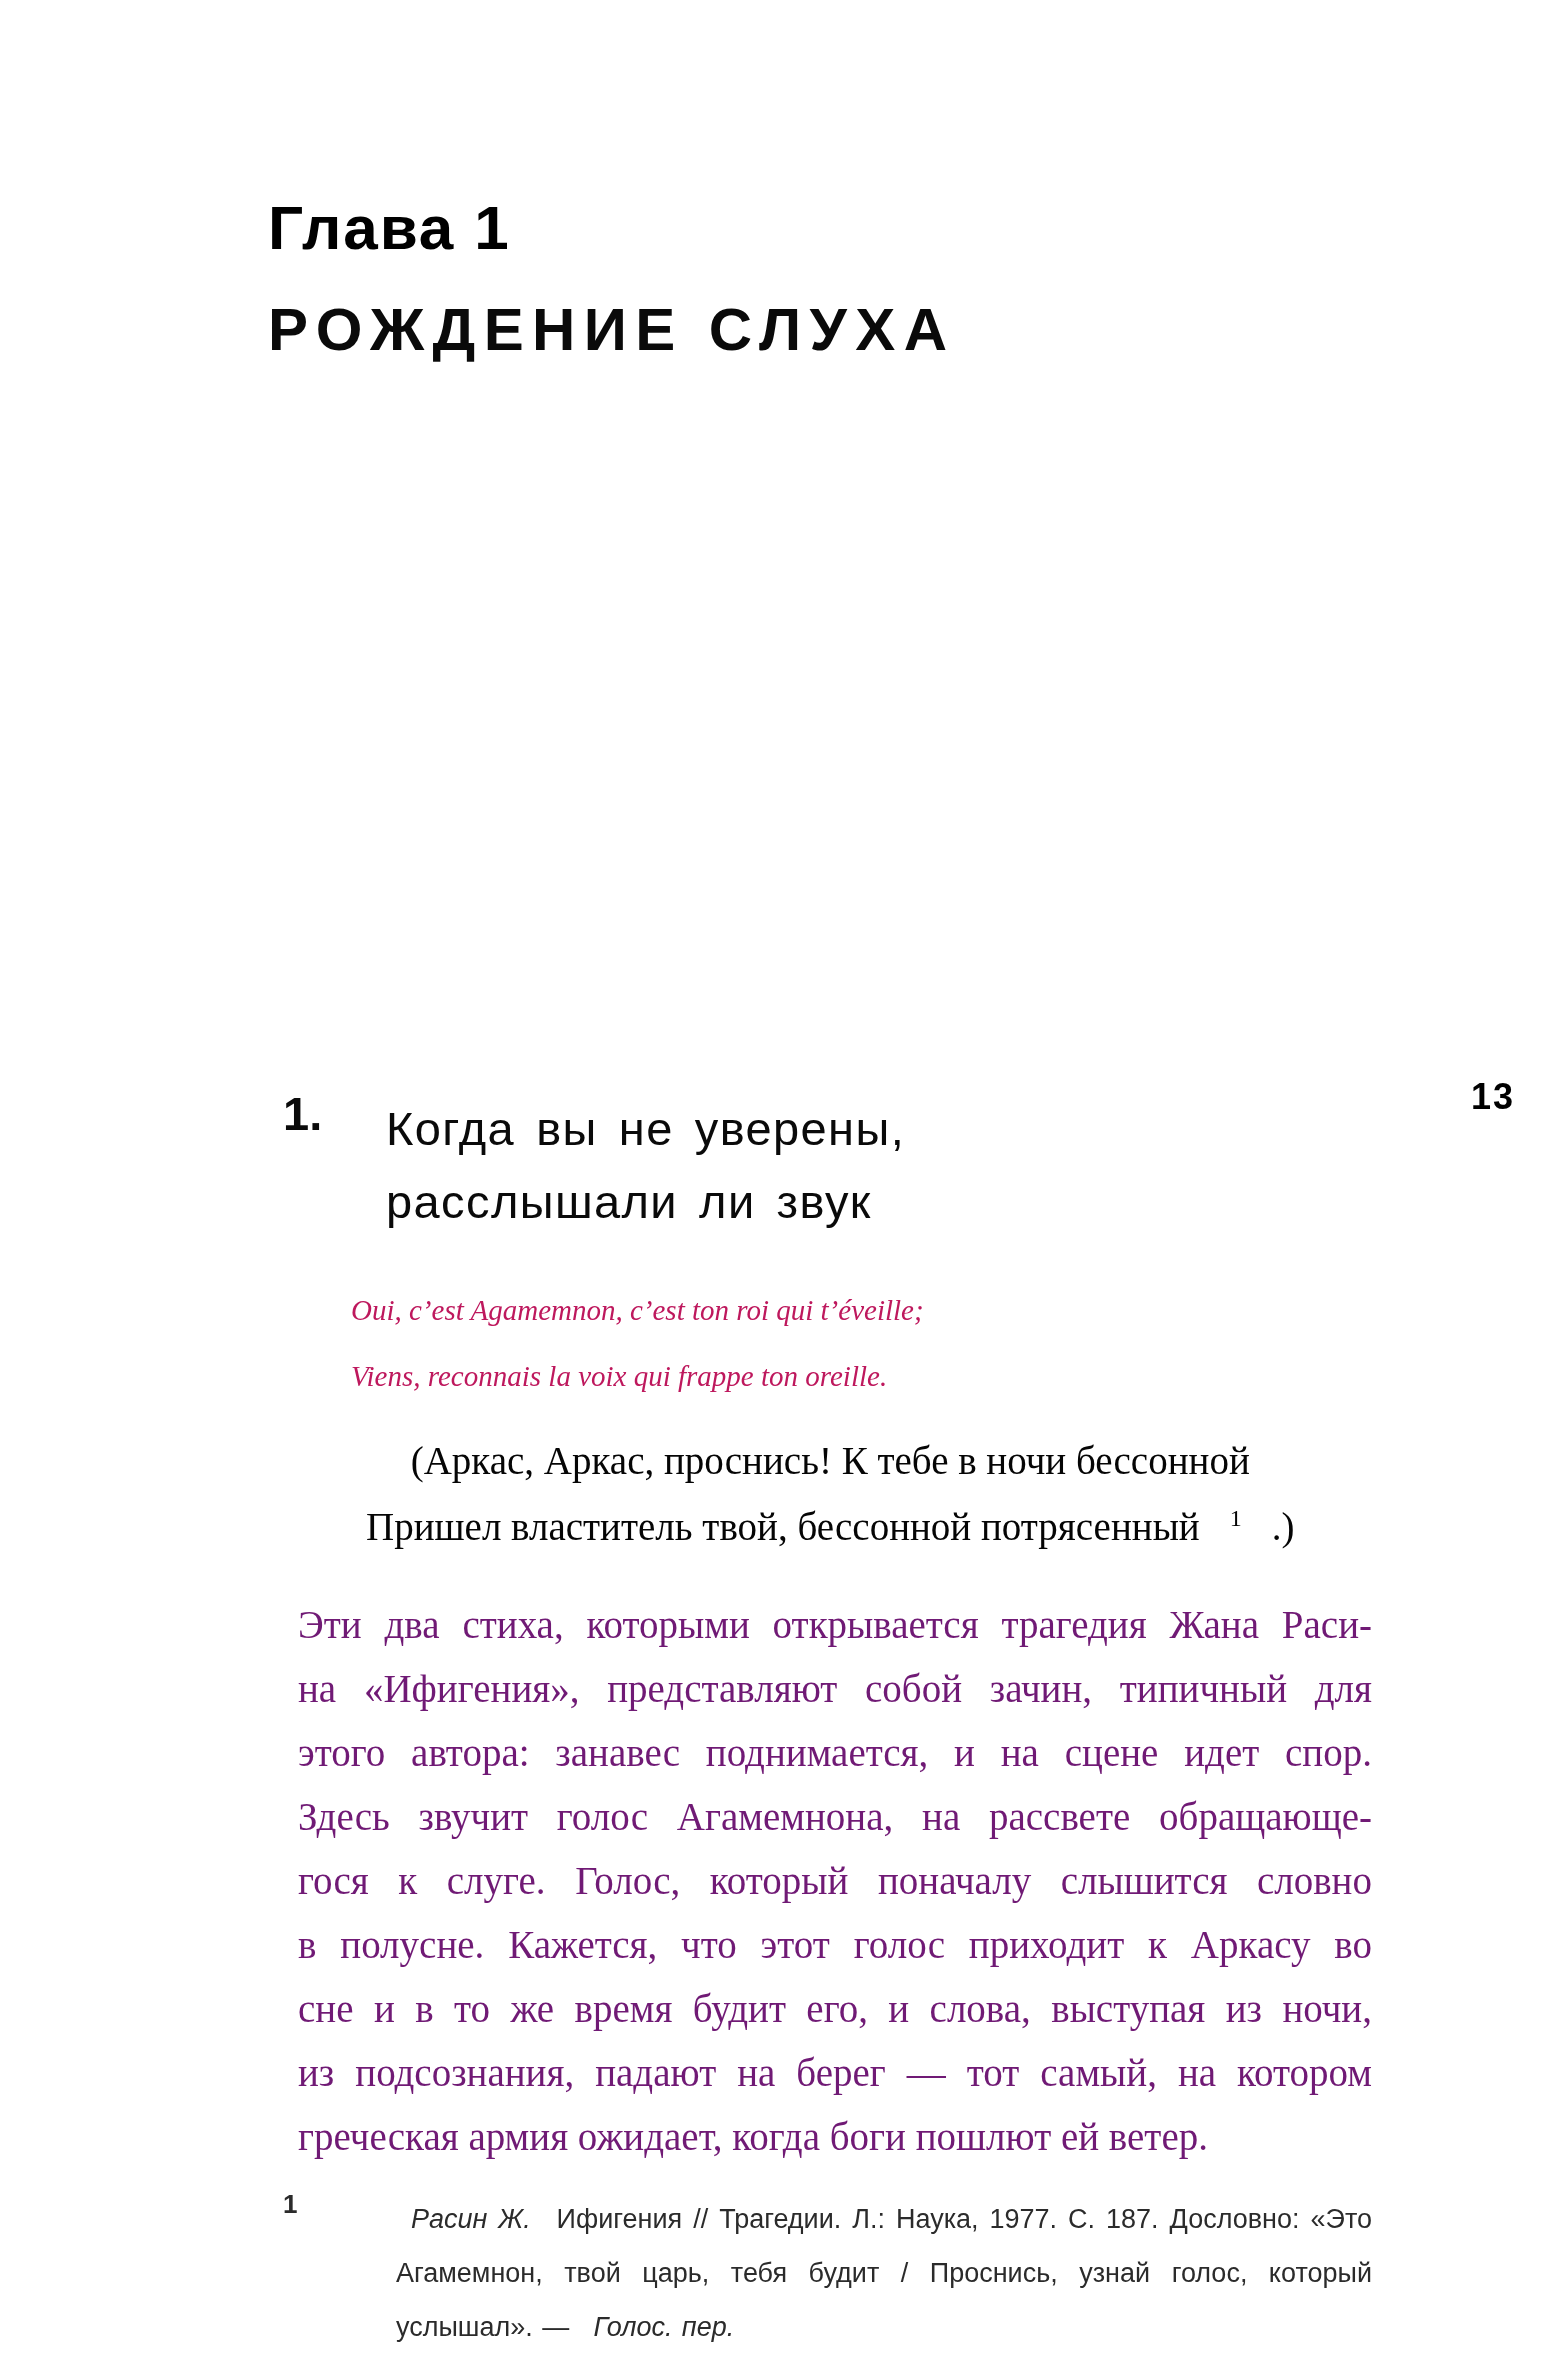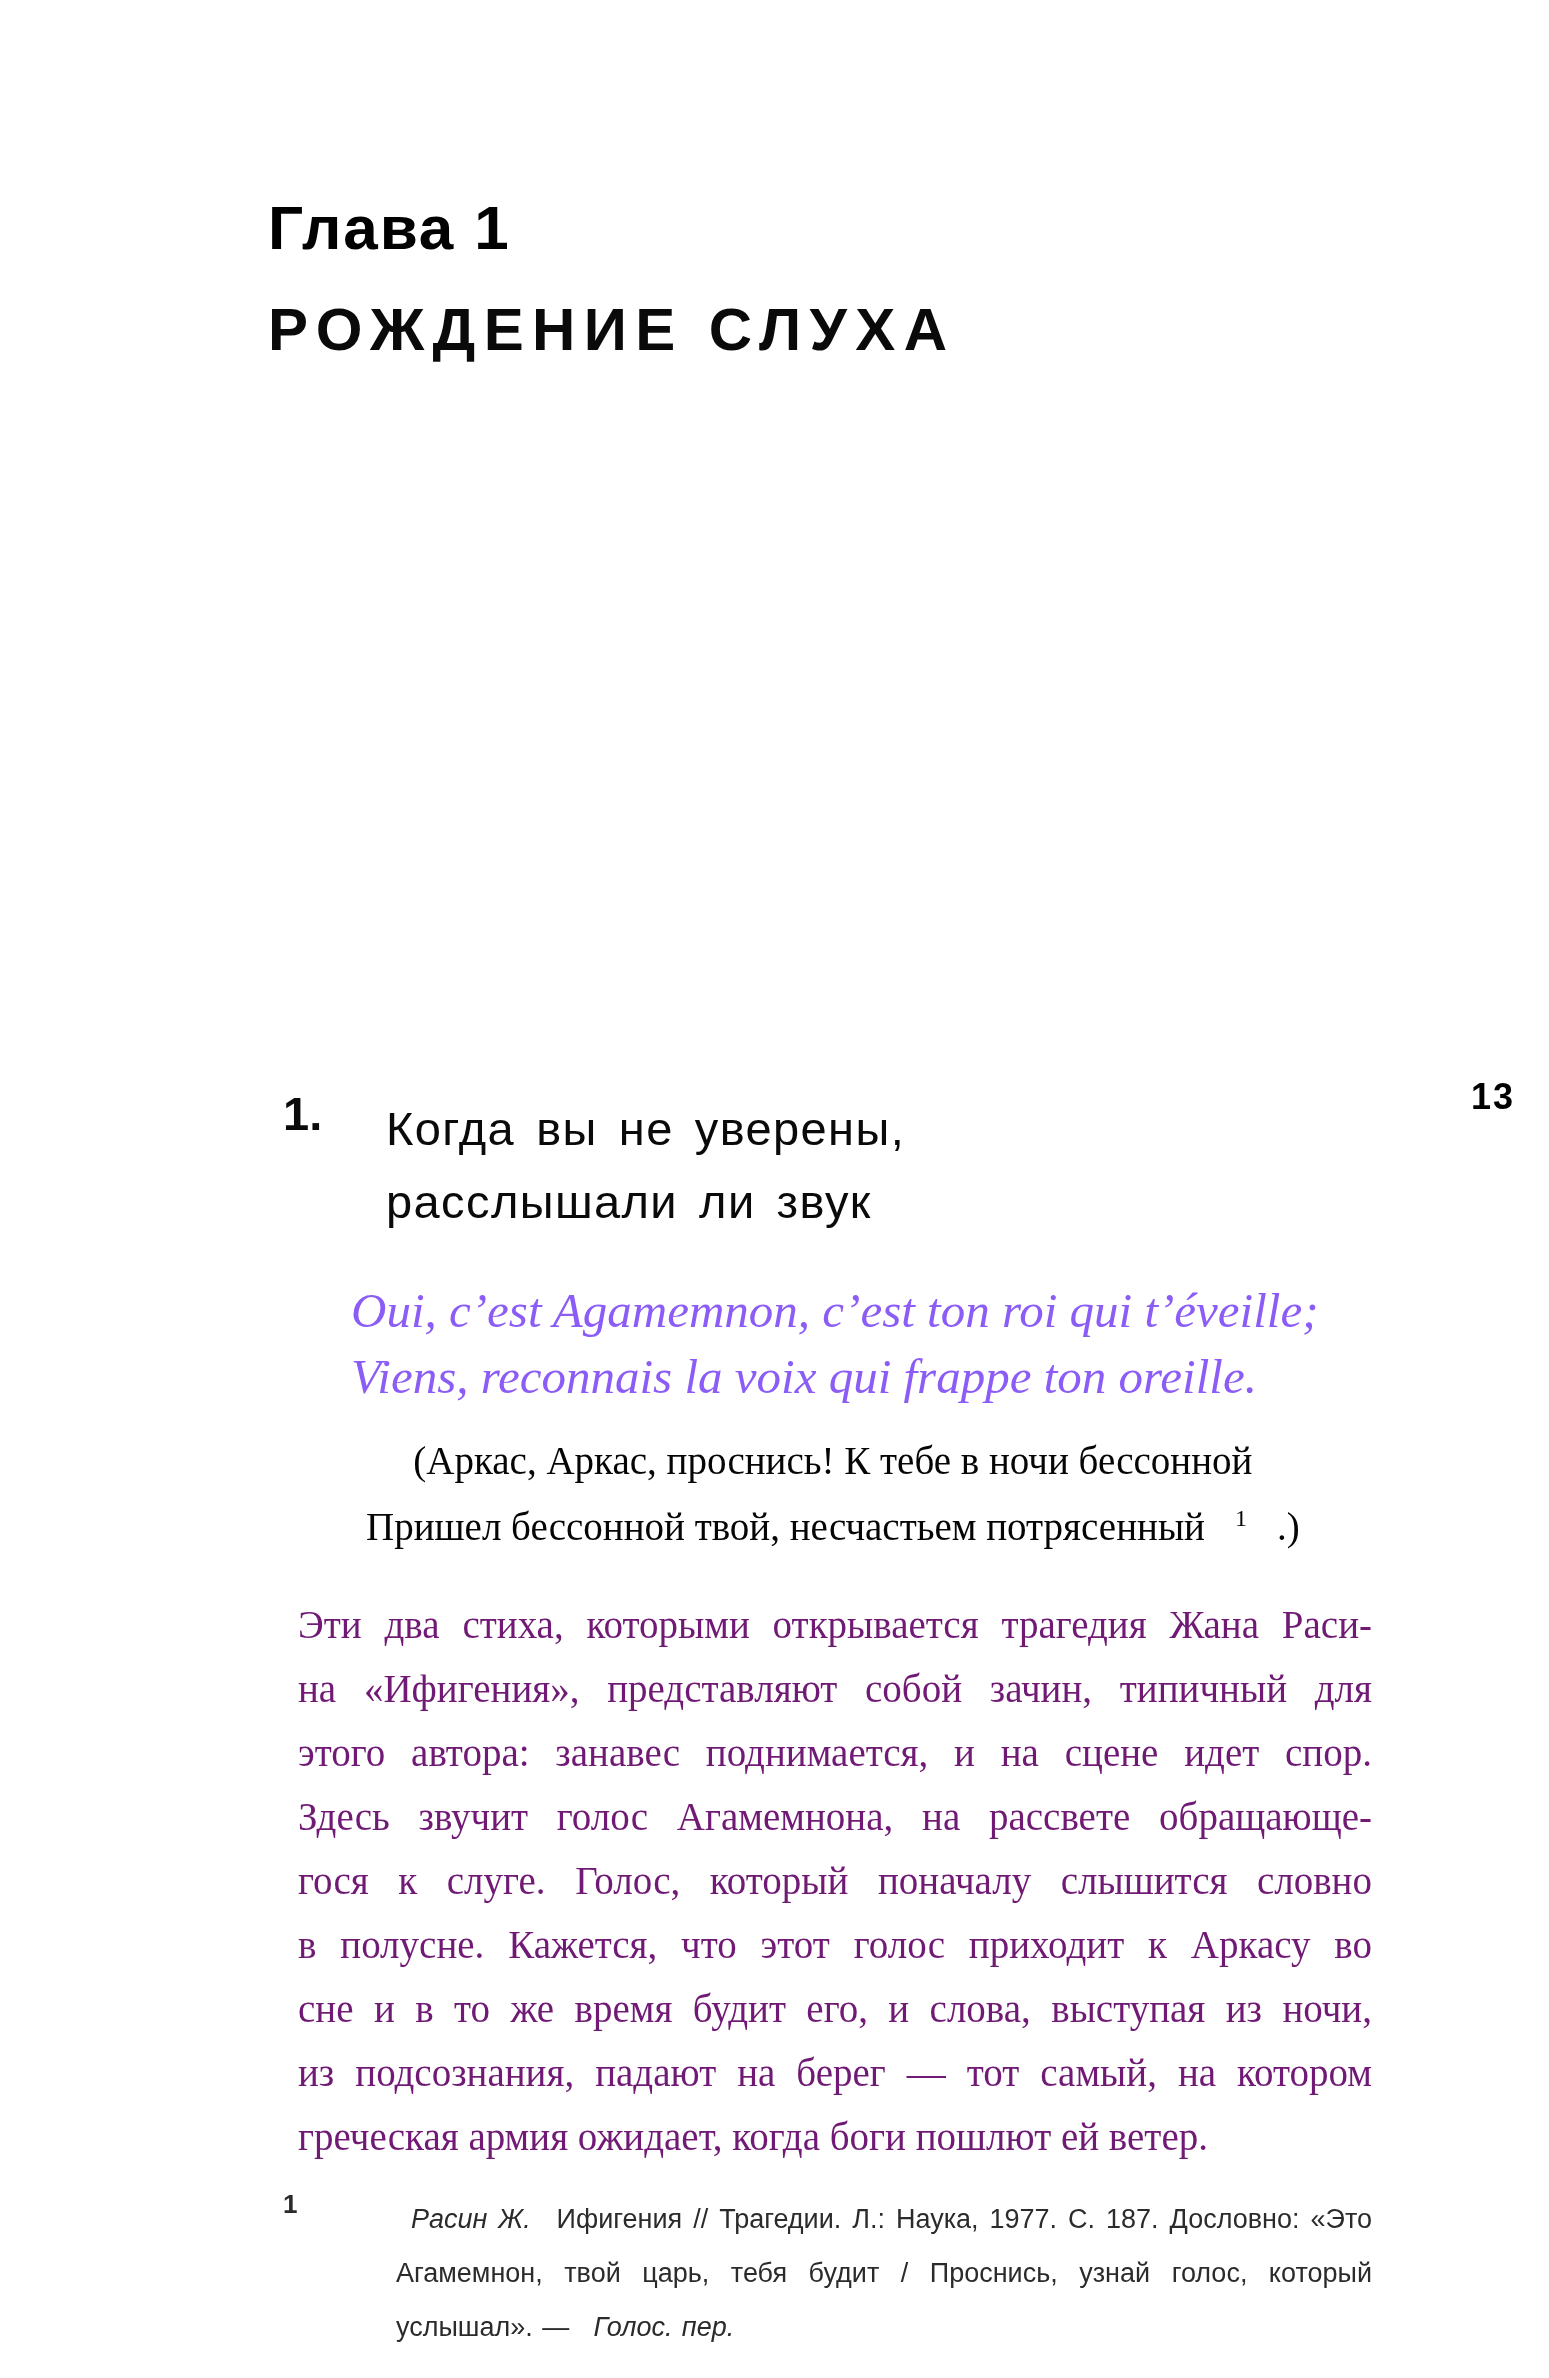--- a/index.html
+++ b/index.html
@@ -71,23 +71,23 @@
   }
   .section-title-line { display: block; }
 
   
   .epigraph-french {
     position: absolute;
     left: 276px;
     top: 1210px;
     font-family: "Liberation Serif", serif;
     font-style: italic;
-    font-size: 49px;
+    font-size: 29px;
     line-height: 51px;
-    color: #8b5cf6;
+    color: #be185d;
   }
   .epigraph-russian {
     position: absolute;
     left: 276px;
     top: 1360px;
     font-family: "Liberation Serif", serif;
     font-size: 39px;
     line-height: 51px;
     color: #050505;
     text-align: center;
@@ -160,21 +160,21 @@
   </div>
 
   <div class="epigraph-french">
     <div class="epigraph-line">Oui, c’est Agamemnon, c’est ton roi qui t’éveille;</div>
     <div class="epigraph-line">Viens, reconnais la voix qui frappe ton oreille.</div>
   </div>
 
   <div class="epigraph-russian">
     <div class="epigraph-line">(Аркас, Аркас, проснись! К тебе в ночи бессонной</div>
     <div class="epigraph-line">
-      <span>Пришел бессонной твой, несчастьем потрясенный</span><sup>1</sup><span>.)</span>
+      <span>Пришел властитель твой, бессонной потрясенный</span><sup>1</sup><span>.)</span>
     </div>
   </div>
 
   <div class="body-text">
       <div class="paragraph">
         <div class="bline just">Эти два стиха, которыми открывается трагедия Жана Раси-</div>
         <div class="bline just">на «Ифигения», представляют собой зачин, типичный для</div>
         <div class="bline just">этого автора: занавес поднимается, и на сцене идет спор.</div>
         <div class="bline just">Здесь звучит голос Агамемнона, на рассвете обращающе-</div>
         <div class="bline just">гося к слуге. Голос, который поначалу слышится словно</div>

